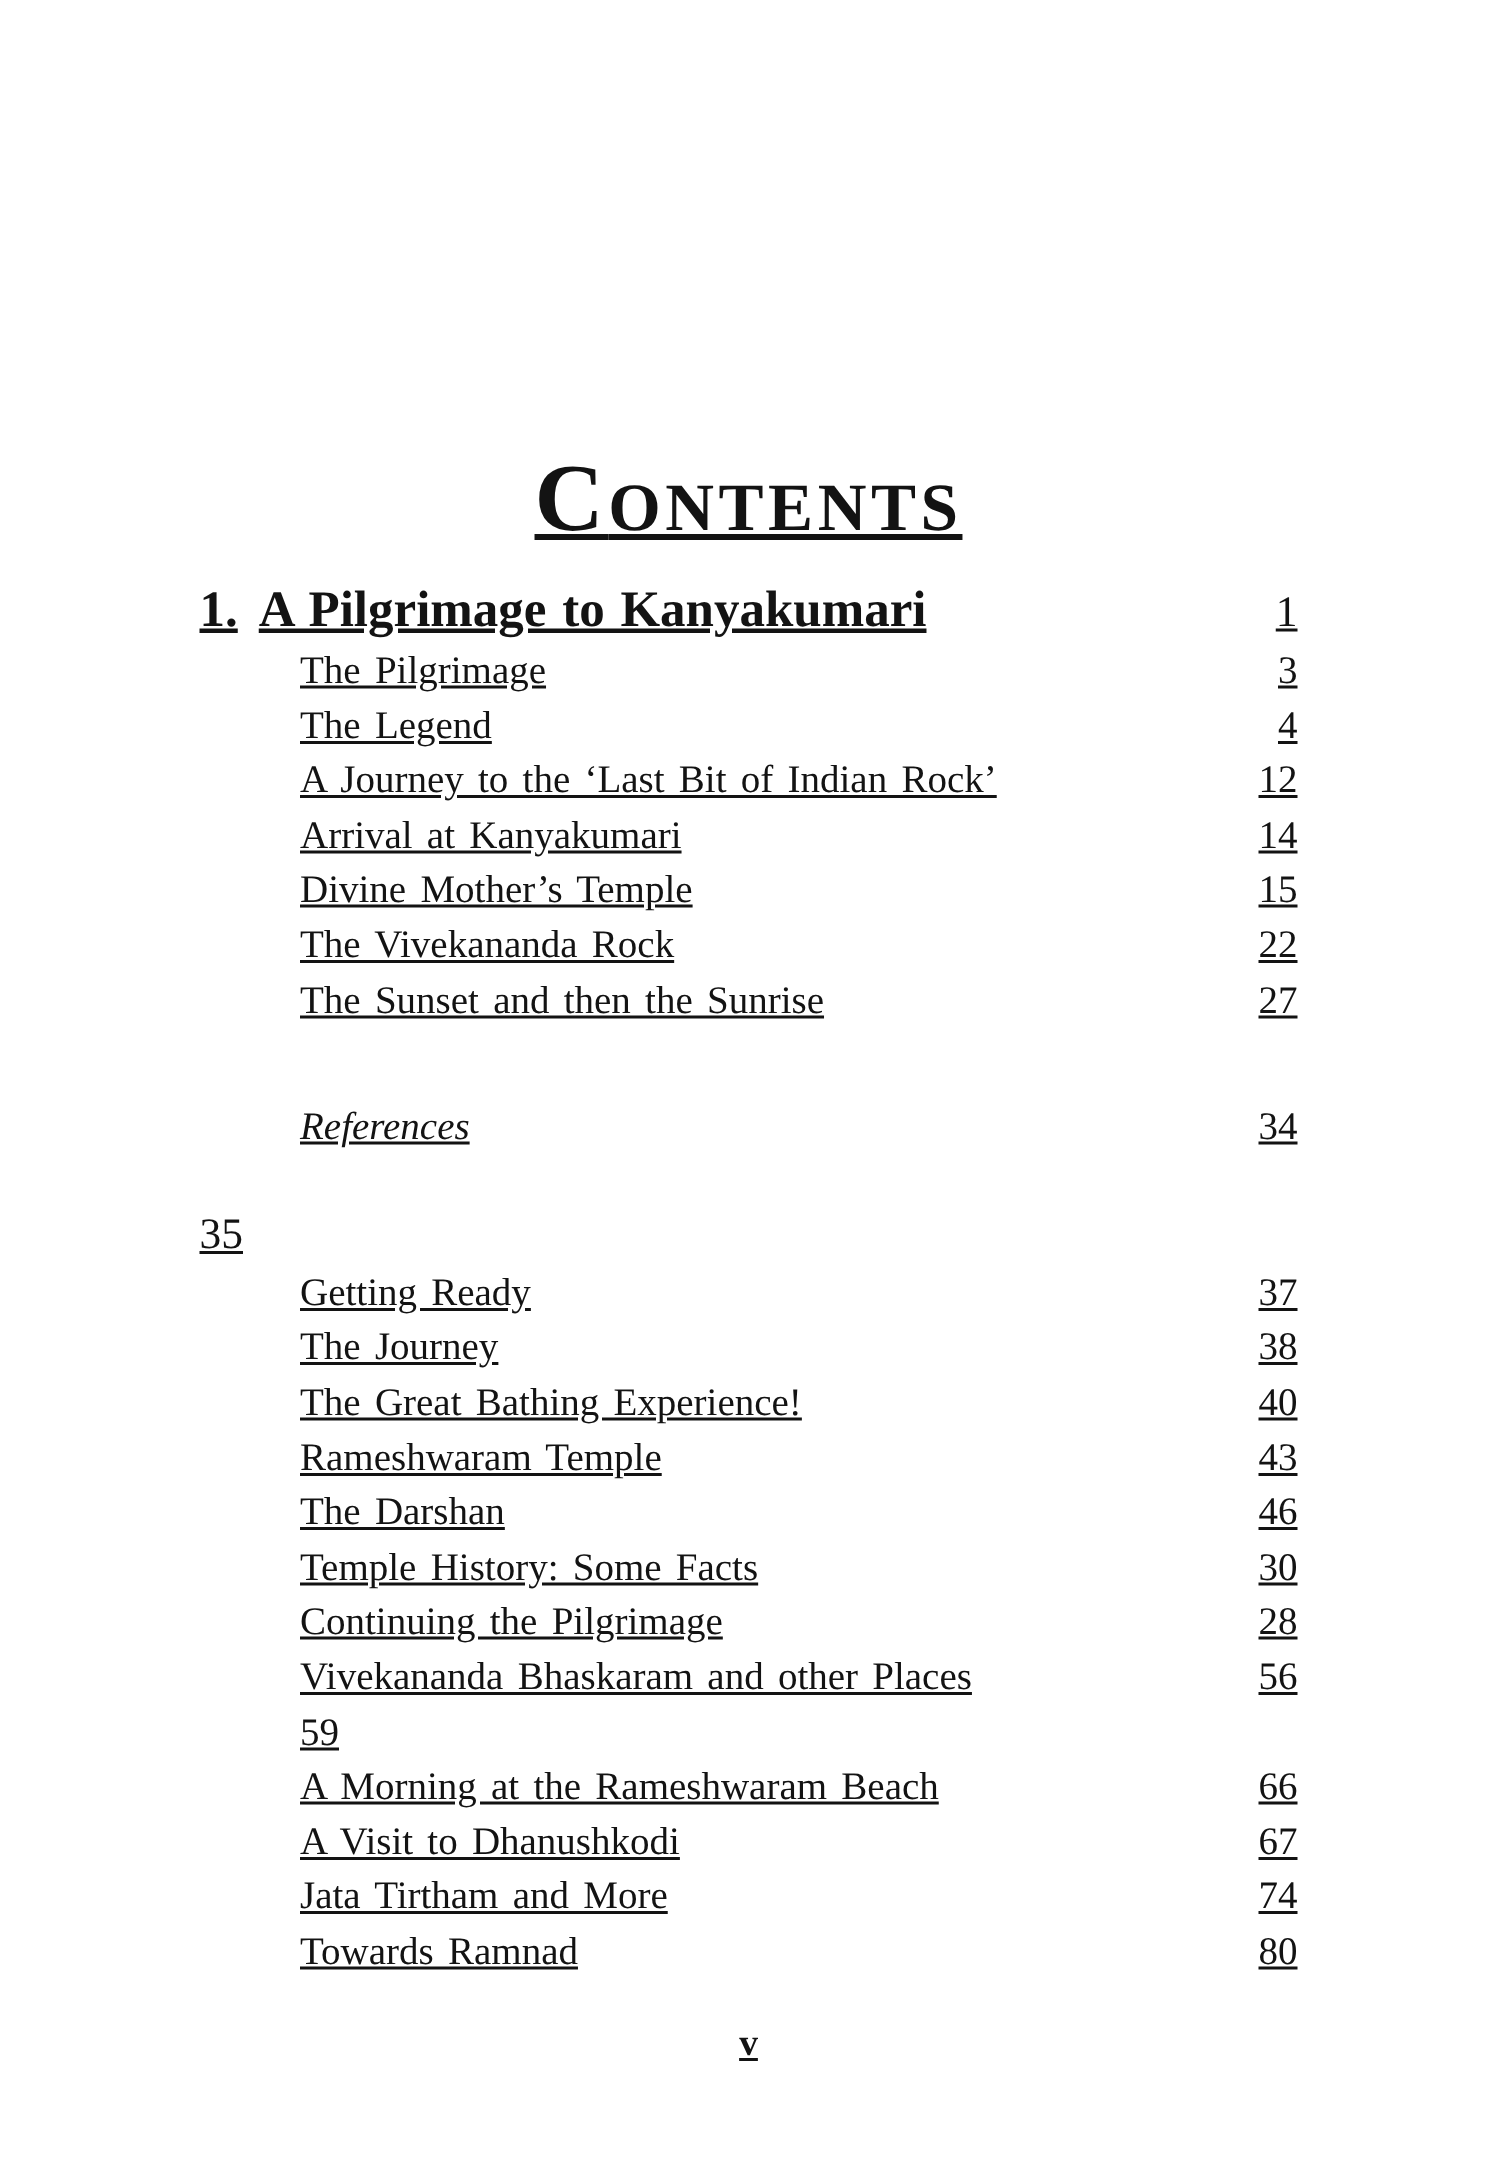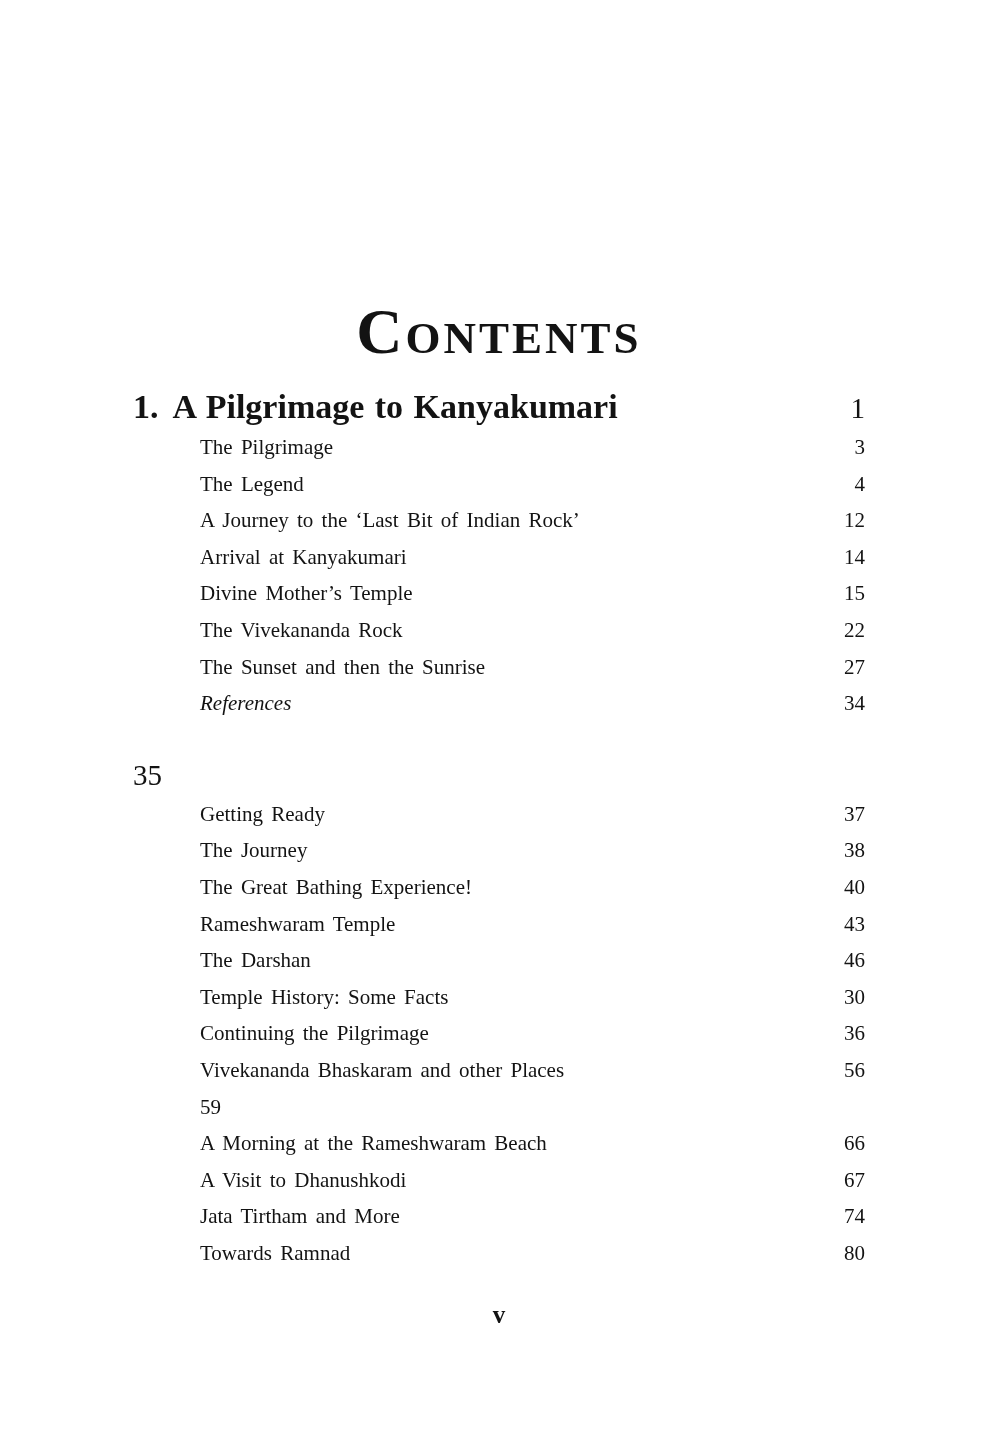--- a/index.html
+++ b/index.html
@@ -12,41 +12,42 @@
     background: #ffffff;
     color: #131313;
     font-family: "Liberation Serif", serif;
     overflow: hidden;
   }
   .page {
     box-sizing: border-box;
     width: 1000px;
     height: 1166px;
     padding: 300px 135px 0 133px;
+    text-decoration: underline;
   }
   .title {
     margin: 0 0 22px 0;
     text-align: center;
     font-weight: bold;
     font-size: 45px;
     letter-spacing: 3px;
     line-height: 1;
     white-space: nowrap;
   }
   .title-initial {
     font-size: 64px;
     letter-spacing: 3px;
   }
   .row {
     display: flex;
     justify-content: space-between;
     align-items: baseline;
   }
   .row.item {
-    font-size: 21px;
+    font-size: 26px;
     line-height: 36.6px;
     padding-left: 67px;
     word-spacing: 3px;
   }
   .row.chapter {
     font-weight: bold;
     font-size: 34px;
     line-height: 41px;
     word-spacing: 2px;
   }
@@ -55,20 +56,21 @@
   }
   .row.chapter .entry-page {
     font-weight: normal;
     font-size: 29px;
   }
   .chapter-gap {
     margin-top: 33px;
   }
   .italic {
     font-style: italic;
+    margin-top: 48px;
   }
   .entry-page {
     text-align: right;
   }
   .footer {
     margin-top: 30px;
     text-align: center;
     font-size: 25px;
     font-weight: bold;
   }
@@ -143,21 +145,21 @@
     <div class="row item">
       <span class="entry-title">The Darshan</span>
       <span class="entry-page">46</span>
     </div>
     <div class="row item">
       <span class="entry-title">Temple History: Some Facts</span>
       <span class="entry-page">30</span>
     </div>
     <div class="row item">
       <span class="entry-title">Continuing the Pilgrimage</span>
-      <span class="entry-page">36</span>
+      <span class="entry-page">28</span>
     </div>
     <div class="row item">
       <span class="entry-title">Vivekananda Bhaskaram and other Places</span>
       <span class="entry-page">56</span>
     </div>
     <div class="row item">
       <span class="entry-page">59</span>
     </div>
     <div class="row item">
       <span class="entry-title">A Morning at the Rameshwaram Beach</span>

